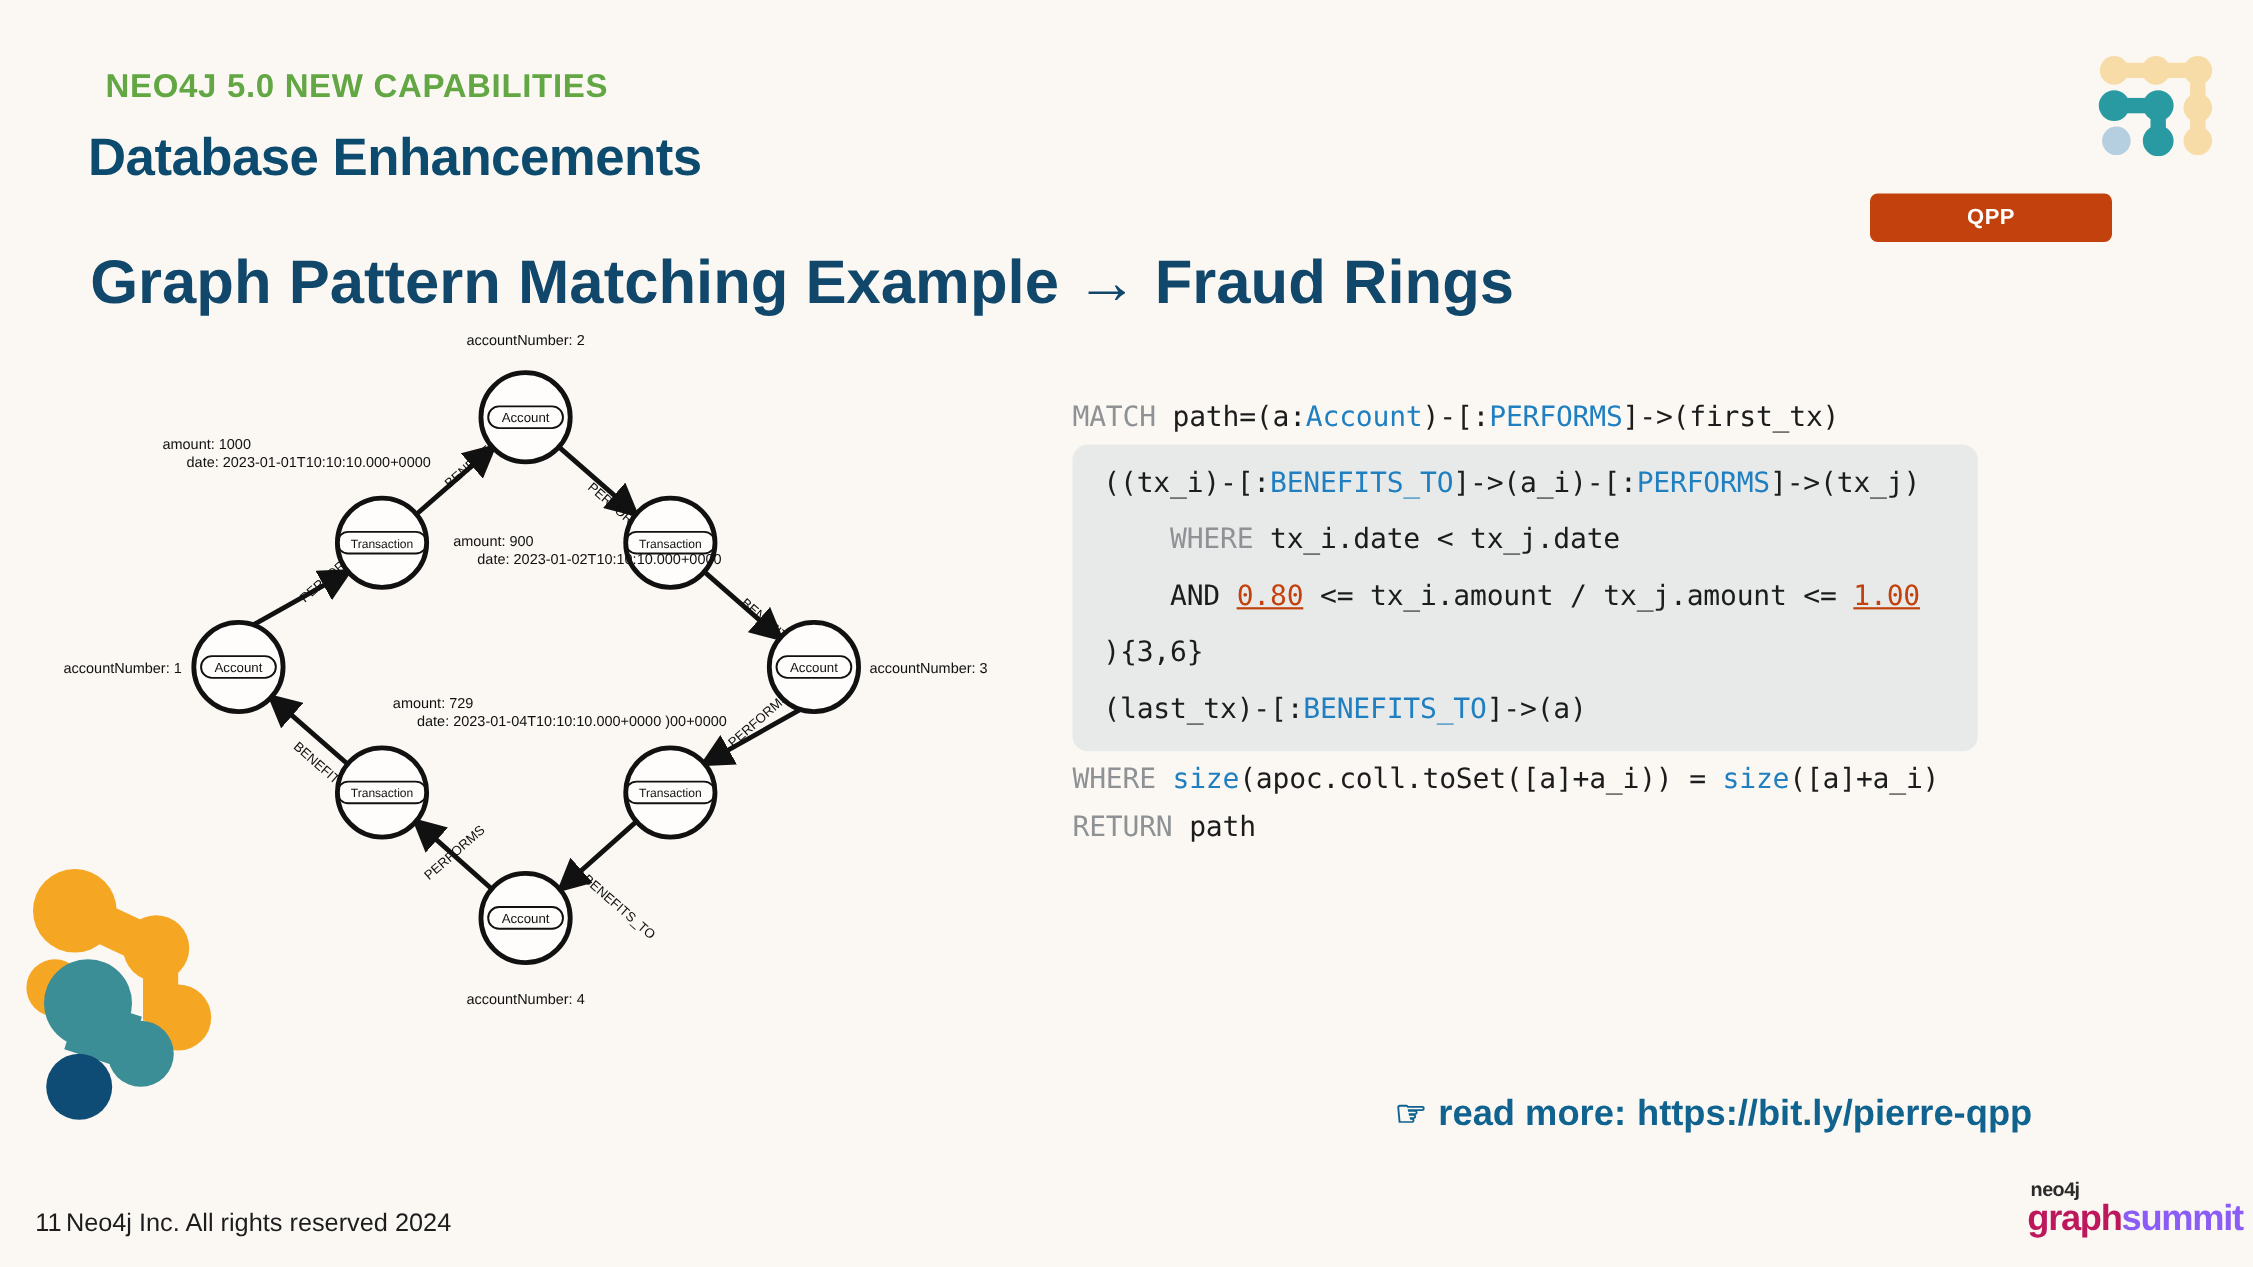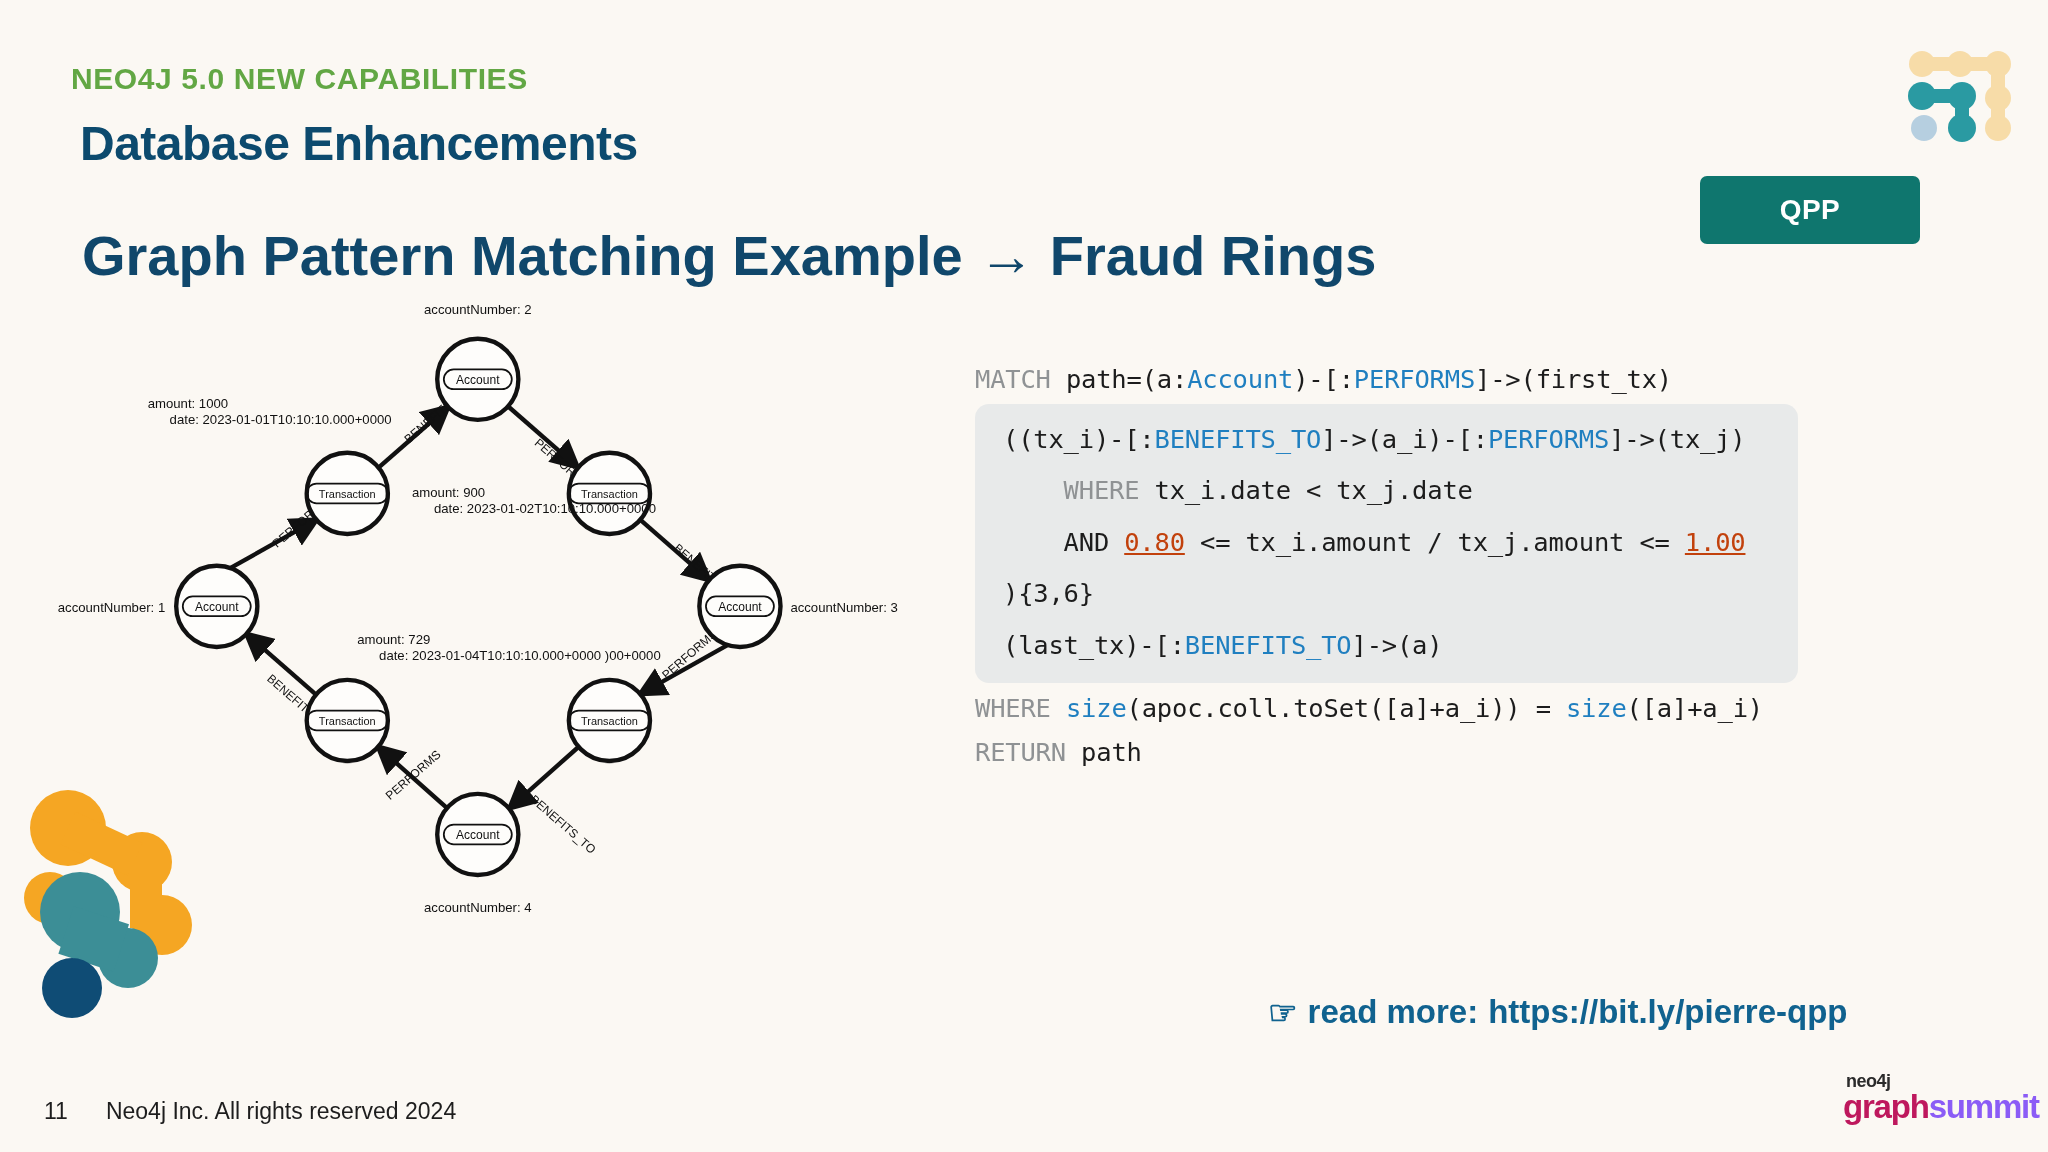--- a/index.html
+++ b/index.html
@@ -14,21 +14,21 @@
     position: relative;
     width: 2048px;
     height: 1152px;
     background: #fbf8f3;
     overflow: hidden;
   }
 
   
   .eyebrow {
     position: absolute;
-    left: 71px;
+    left: 96px;
     top: 62px;
     font-size: 30px;
     font-weight: bold;
     letter-spacing: 0.6px;
     color: #62a744;
     text-transform: uppercase;
   }
   .title {
     position: absolute;
     left: 80px;
@@ -48,25 +48,25 @@
     color: #10476b;
     line-height: 1.1;
   }
 
   
   .qpp-badge {
     position: absolute;
     left: 1700px;
     top: 176px;
     width: 220px;
-    height: 68px;
-    background: #0f766e;
+    height: 44px;
+    background: #c2410c;
     border-radius: 7px;
     color: #ffffff;
-    font-size: 28px;
+    font-size: 20px;
     font-weight: bold;
     display: flex;
     align-items: center;
     justify-content: center;
     letter-spacing: 0.4px;
   }
 
   
   .neo-mark {
     position: absolute;
@@ -127,26 +127,26 @@
     align-items: center;
     gap: 10px;
     white-space: nowrap;
   }
   .hand-icon { font-size: 33px; line-height: 1; }
   .read-more-url { font-weight: bold; }
 
   
   .footer {
     position: absolute;
-    left: 44px;
+    left: 32px;
     top: 1098px;
     font-size: 23px;
     color: #1d1d1d;
     display: flex;
-    gap: 38px;
+    gap: 4px;
     align-items: baseline;
   }
 
   
   .gs-logo {
     position: absolute;
     left: 1843px;
     top: 1072px;
     width: 170px;
     text-align: left;

